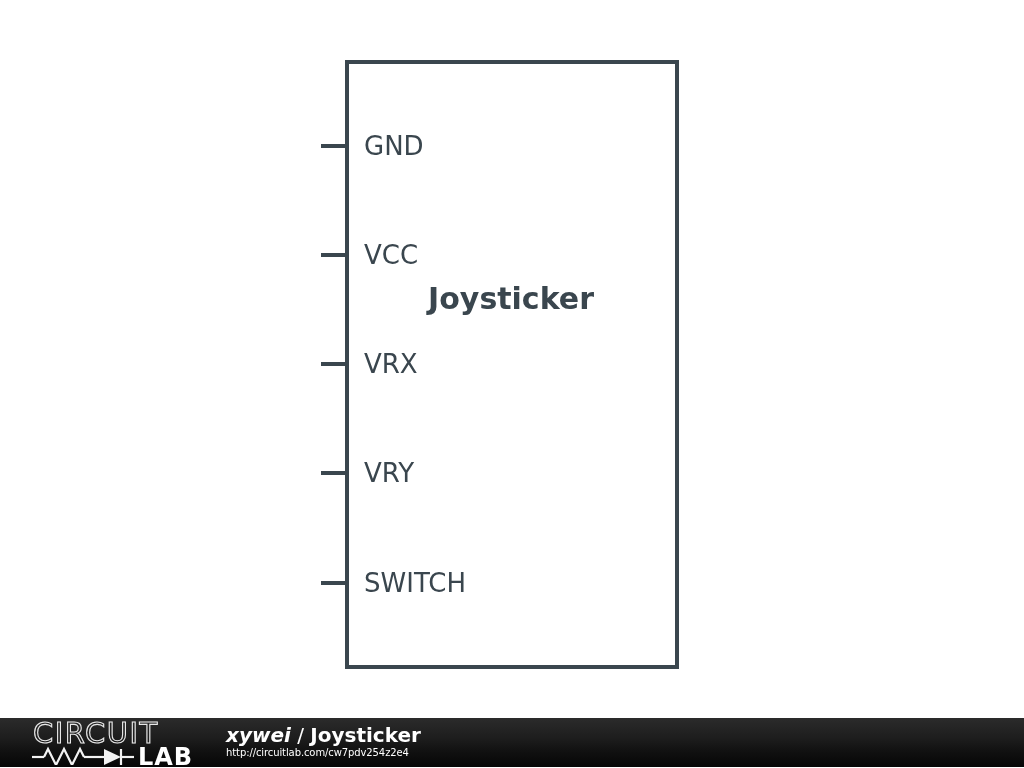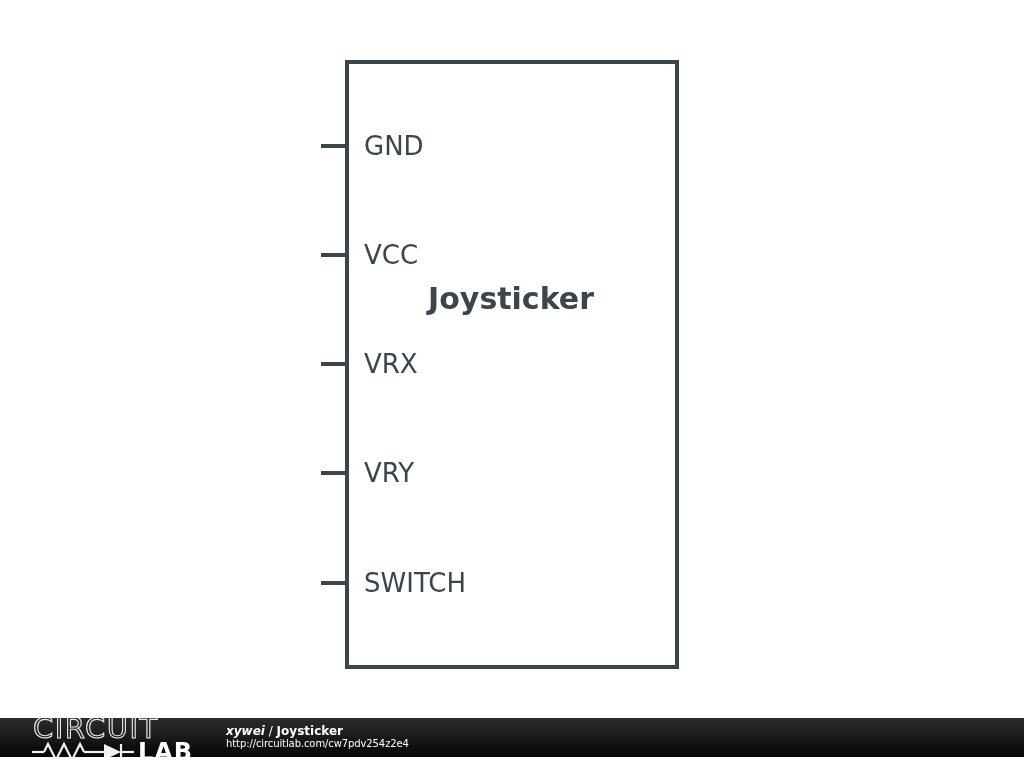--- a/index.html
+++ b/index.html
@@ -54,21 +54,21 @@
     text-anchor: middle;
     dominant-baseline: middle;
   }
 
   
   #footer {
     position: absolute;
     left: 0;
     top: 718px;
     width: 1024px;
-    height: 39px;
+    height: 49px;
     background: linear-gradient(to bottom, #2b2b2b 0%, #1d1d1d 42%, #101010 70%, #060606 100%);
     display: flex;
     align-items: center;
     overflow: hidden;
   }
 
   #logo {
     position: relative;
     width: 168px;
     height: 44px;
@@ -77,21 +77,21 @@
   }
 
   #attribution {
     margin-left: 26px;
     color: #ffffff;
     line-height: 1.18;
     flex: 0 0 auto;
     padding-bottom: 2px;
   }
   .attr-line-1 {
-    font-size: 12px;
+    font-size: 20px;
     white-space: nowrap;
   }
   .attr-user {
     font-style: italic;
     font-weight: bold;
   }
   .attr-sep {
     font-weight: normal;
     font-style: normal;
   }

